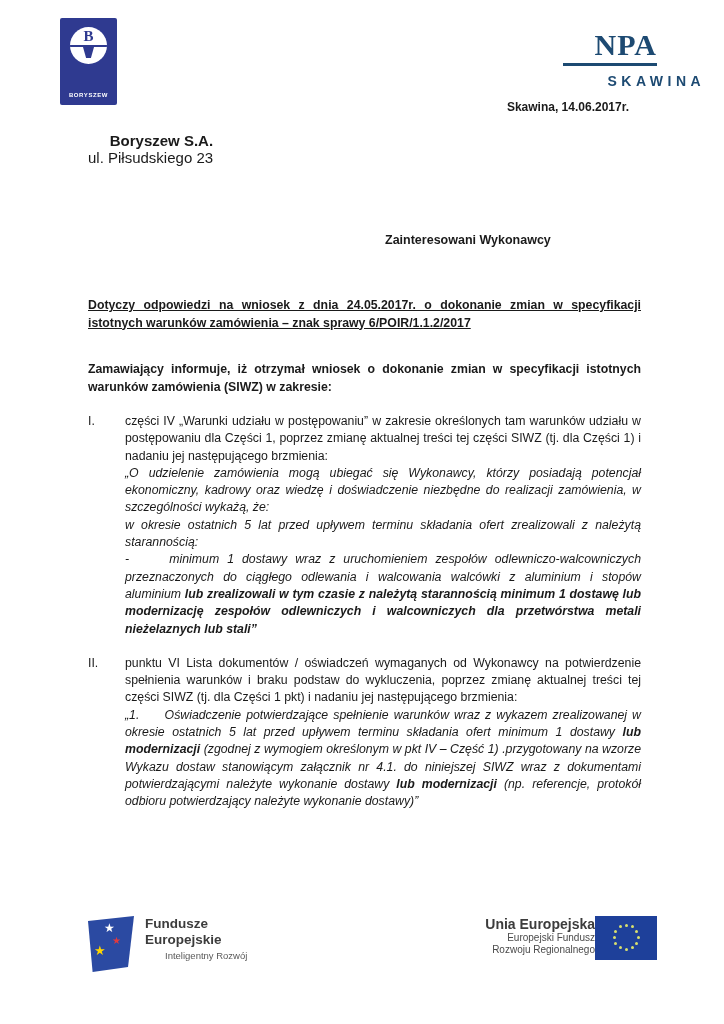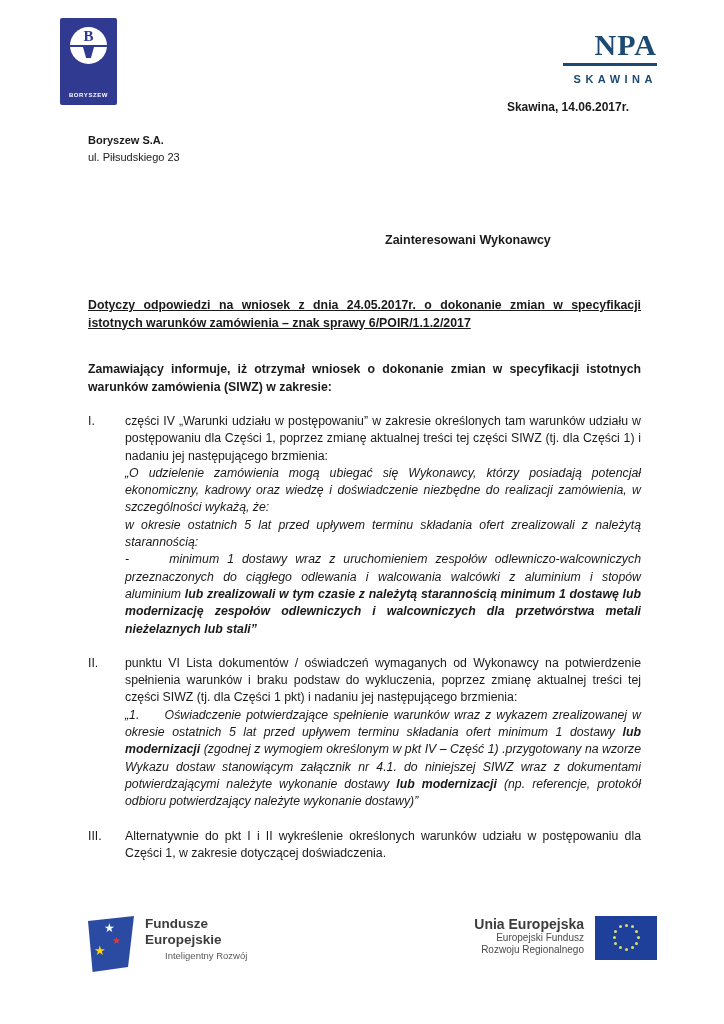--- a/index.html
+++ b/index.html
@@ -26,29 +26,29 @@
   .boryszew .wordmark { position:absolute; bottom:7px; left:0; width:100%;
     text-align:center; color:#ffffff; font-size:6px; font-weight:bold;
     letter-spacing:0.6px; }
 
   
   .npa { position:absolute; left:563px; top:30px; width:94px; text-align:right;
     color:#1d4a72; }
   .npa .acronym { font-family:"Liberation Serif", serif; font-weight:bold;
     font-size:30px; line-height:30px; letter-spacing:1px; }
   .npa .rule { height:3px; background:#1d4a72; margin:3px 0 7px 0; }
-  .npa .city { font-size:11px; font-weight:bold; letter-spacing:4.5px;
-    text-indent:4.5px; }
+  .npa .city { font-size:14px; font-weight:bold; letter-spacing:4.5px;
+    text-indent:4.5px;margin-left:40px; }
 
   .dateline { position:absolute; top:100px; right:95px; font-size:12px;
     font-weight:600; }
 
   
-  .sender { position:absolute; left:88px; top:132px; font-size:11px;
-    line-height:17px; }
+  .sender { position:absolute; left:88px; top:132px; font-size:15px;
+    line-height:17px;text-align:right; }
   .sender .b { font-weight:bold; }
 
   .addressee { position:absolute; left:385px; top:233px; font-size:12.5px;
     font-weight:bold; }
 
   
   .subject { position:absolute; left:88px; top:297px; width:553px;
     font-size:12.3px; line-height:17.5px; font-weight:bold;
     text-decoration:underline; text-align:justify; }
   .intro { position:absolute; left:88px; top:361px; width:553px;
@@ -71,21 +71,21 @@
   .fe-flag { position:relative; width:46px; height:56px; background:#2b4aa2;
     clip-path:polygon(0 9%, 100% 0, 87% 91%, 10% 100%); flex:none; }
   .fe-flag .star { position:absolute; line-height:1; }
   .fe-flag .star.white { color:#ffffff; font-size:12px; left:16px; top:6px; }
   .fe-flag .star.red   { color:#e03a3e; font-size:10px; left:24px; top:20px; }
   .fe-flag .star.yellow{ color:#ffd500; font-size:13px; left:6px;  top:28px; }
   .fe-text .title { font-size:13.5px; line-height:15.5px; font-weight:bold;
     color:#3c3c3c; }
   .fe-text .sub { font-size:9.5px; color:#595959; margin-top:3px;padding-left:20px; }
 
-  .eu { display:flex; gap:11px; align-items:flex-start; }
+  .eu { display:flex; align-items:flex-start; }
   .eu-text { text-align:right; color:#3c3c3c; }
   .eu-text .title { font-size:14px; font-weight:bold; line-height:16px; }
   .eu-text .sub { font-size:10px; line-height:12px; color:#4a4a4a; }
   .eu-flag { position:relative; width:62px; height:44px; background:#1e409a;
     flex:none; }
   .eu-flag .dot { position:absolute; width:3px; height:3px; border-radius:50%;
     background:#d9e06d; }
   .eu-flag .dot:nth-child(1){left:29.5px;top:7.5px;}  .eu-flag .dot:nth-child(2){left:35.5px;top:9px;}
   .eu-flag .dot:nth-child(3){left:40px;top:13.5px;}   .eu-flag .dot:nth-child(4){left:41.5px;top:19.5px;}
   .eu-flag .dot:nth-child(5){left:40px;top:25.5px;}   .eu-flag .dot:nth-child(6){left:35.5px;top:30px;}
@@ -139,26 +139,20 @@
     </div>
 
     <div class="item">
       <div class="num">II.</div>
       <div class="itext">
         <div>punktu VI Lista dokumentów / oświadczeń wymaganych od Wykonawcy na potwierdzenie spełnienia warunków i braku podstaw do wykluczenia, poprzez zmianę aktualnej treści tej części SIWZ (tj. dla Części 1 pkt) i nadaniu jej następującego brzmienia:</div>
         <div class="quote"><span>„1.&nbsp;&nbsp;&nbsp;&nbsp;&nbsp;Oświadczenie potwierdzające spełnienie warunków wraz z wykazem zrealizowanej w okresie ostatnich 5 lat przed upływem terminu składania ofert minimum 1 dostawy </span><span class="bi">lub modernizacji </span><span>(zgodnej z wymogiem określonym w pkt IV – Część 1) .przygotowany na wzorze Wykazu dostaw stanowiącym załącznik nr 4.1. do niniejszej SIWZ wraz z dokumentami potwierdzającymi należyte wykonanie dostawy </span><span class="bi">lub modernizacji </span><span>(np. referencje, protokół odbioru potwierdzający należyte wykonanie dostawy)”</span></div>
       </div>
     </div>
 
-    <div class="item spaced">
-      <div class="num">III.</div>
-      <div class="itext">
-        <div>Alternatywnie do pkt I i II wykreślenie określonych warunków udziału w postępowaniu dla Części 1, w zakresie dotyczącej doświadczenia.</div>
-      </div>
-    </div>
 
   </div>
 
   <div class="footer">
 
     <div class="fe">
       <div class="fe-flag">
         <span class="star white">★</span>
         <span class="star red">★</span>
         <span class="star yellow">★</span>

